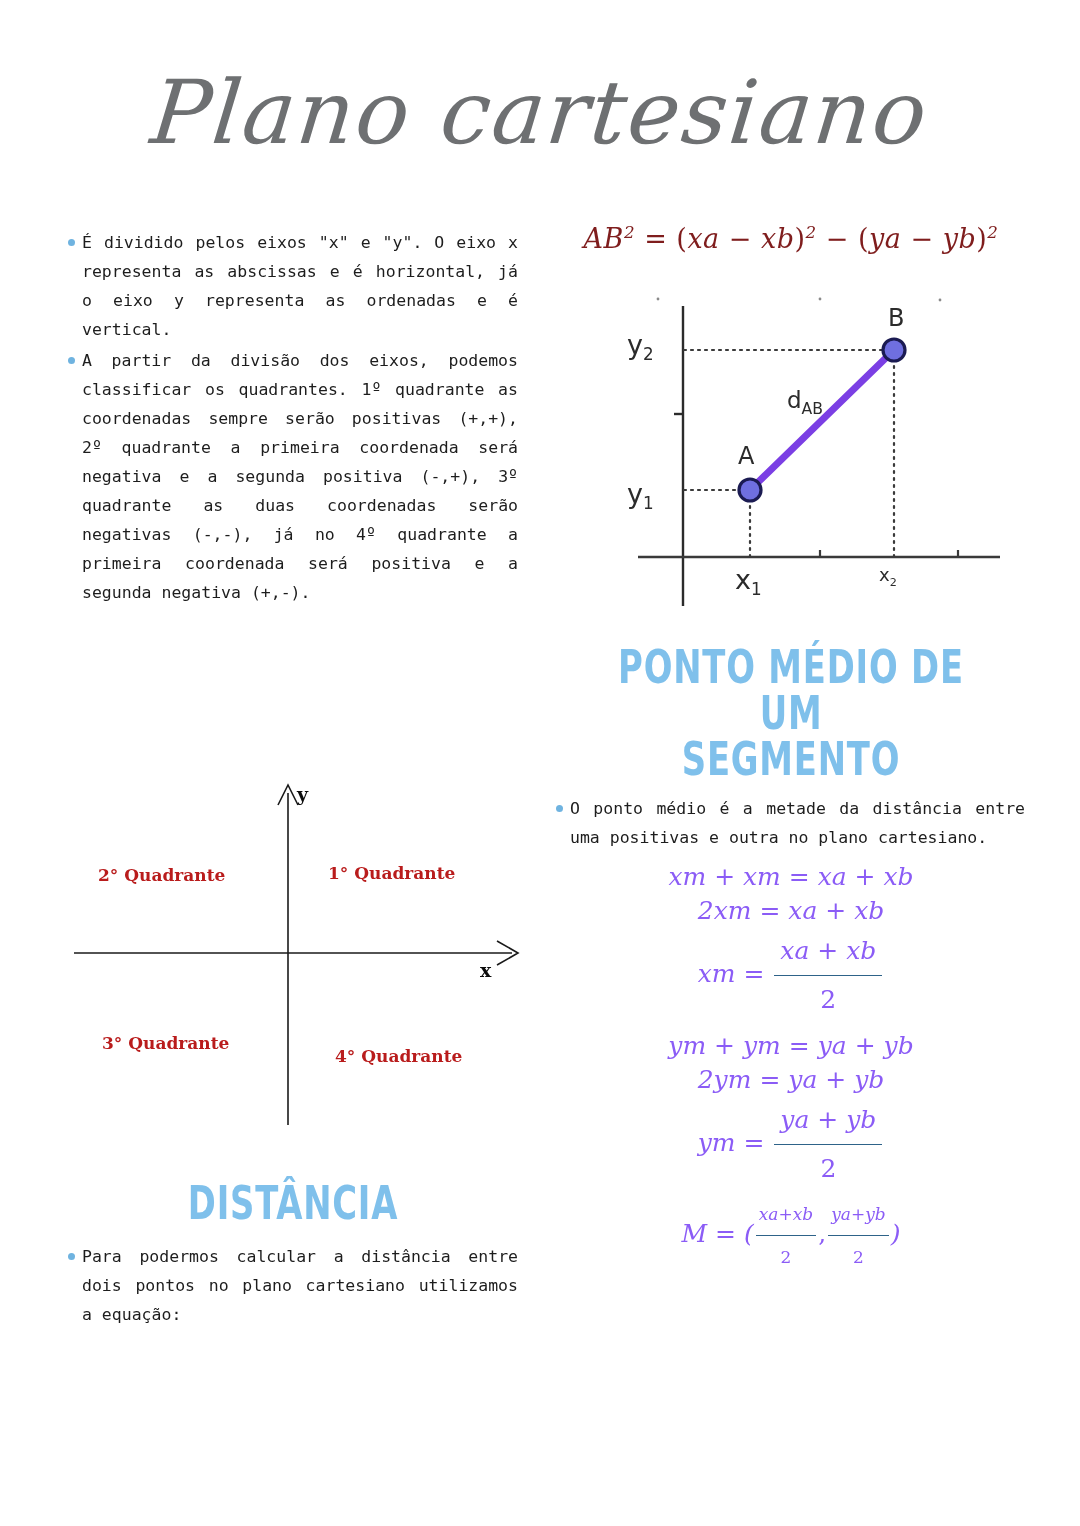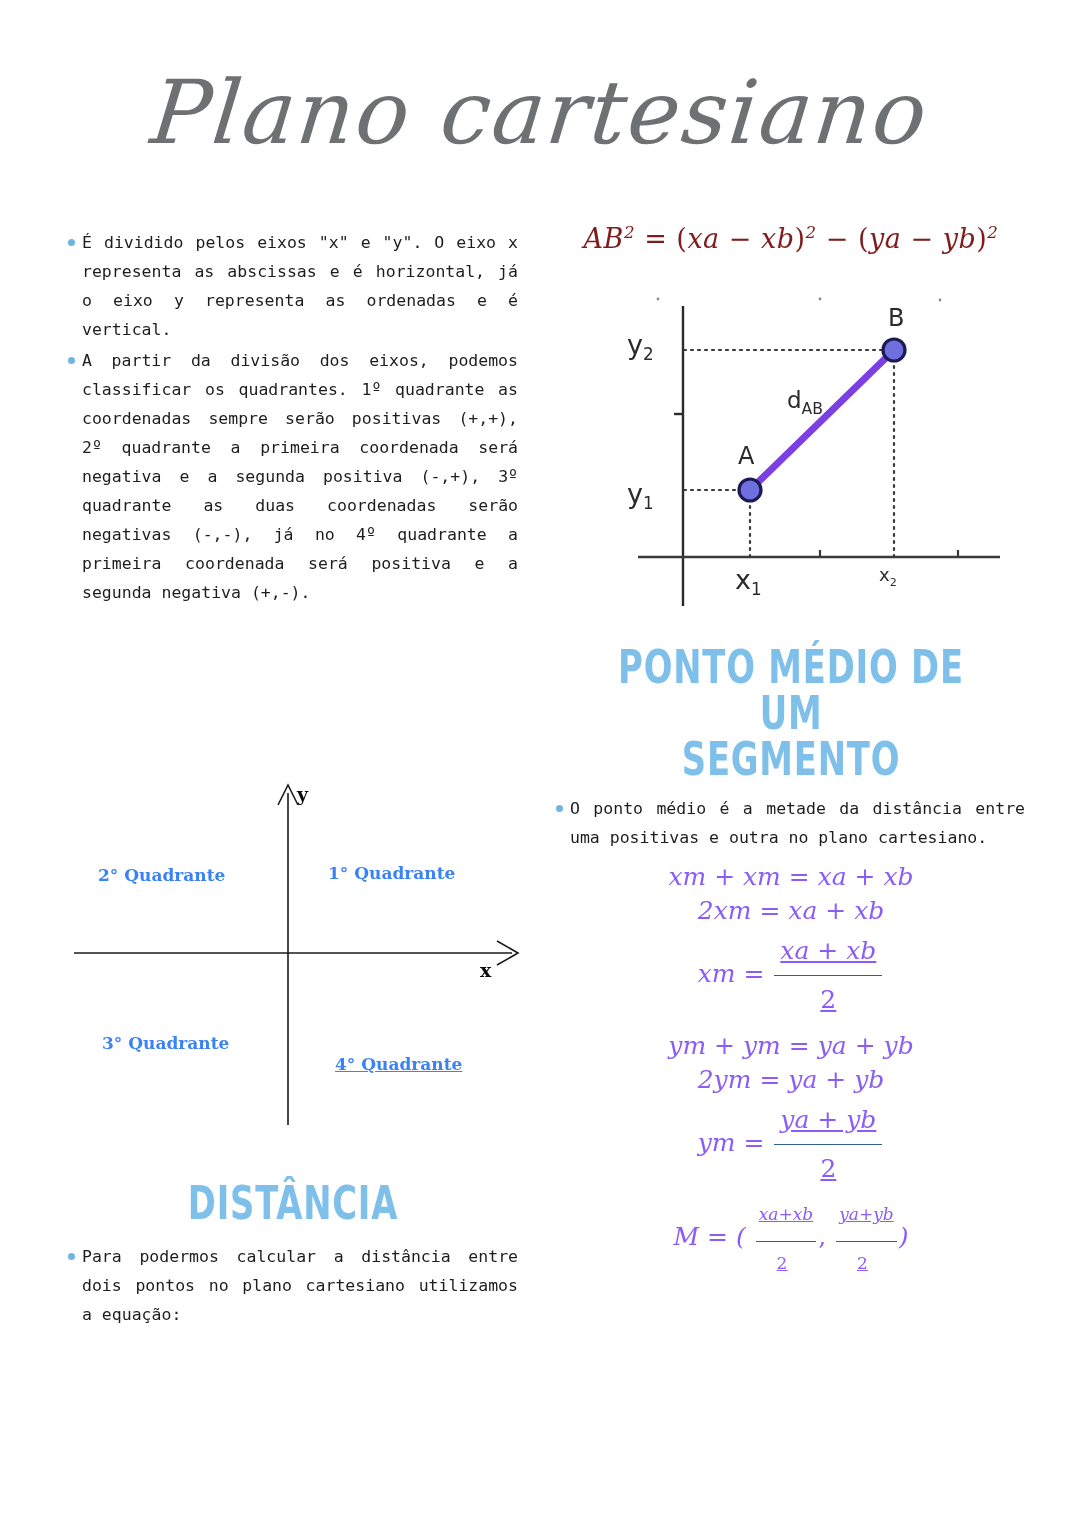--- a/index.html
+++ b/index.html
@@ -110,55 +110,54 @@
     text-align: center;
     font-size: 25px;
     line-height: 34px;
     white-space: nowrap;
   }
   .frac {
     display: inline-block;
     vertical-align: middle;
     text-align: center;
     margin: 0 2px;
-    text-decoration: underline;
   }
   .frac .num {
     display: block;
     padding: 0 6px 1px 6px;
     border-bottom: 1.6px solid #2E6389;
   }
   .frac .den {
     display: block;
     padding-top: 1px;
     font-style: normal;
   }
   .frac.small { font-size: 17px; }
-  .frac.small .num { padding: 0 3px 7px 3px; border-bottom-width: 1.3px; margin-left: 8px; }
+  .frac.small .num { padding: 0 3px 1px 3px; border-bottom-width: 1.3px; }
 
   
   #quadrant-diagram {
     position: absolute;
     left: 60px;
     top: 775px;
     width: 470px;
     height: 355px;
   }
   #quadrant-diagram .qlabel {
     position: absolute;
     font-family: "DejaVu Serif", serif;
     font-weight: 700;
     font-size: 17px;
-    color: #3b82f6;
+    color: #b91c1c;
     white-space: nowrap;
   }
   #q-label-2 { left: 38px;  top: 90px; }
   #q-label-1 { left: 268px; top: 88px; }
   #q-label-3 { left: 42px;  top: 258px; }
-  #q-label-4 { left: 275px; top: 279px; text-decoration: underline; }
+  #q-label-4 { left: 275px; top: 271px; }
   .axis-letter {
     position: absolute;
     font-family: "DejaVu Serif", serif;
     font-weight: 700;
     font-size: 19px;
     color: #0b0b0b;
   }
   #quad-y-letter { left: 237px; top: 8px; }
   #quad-x-letter { left: 420px; top: 184px; }
 

